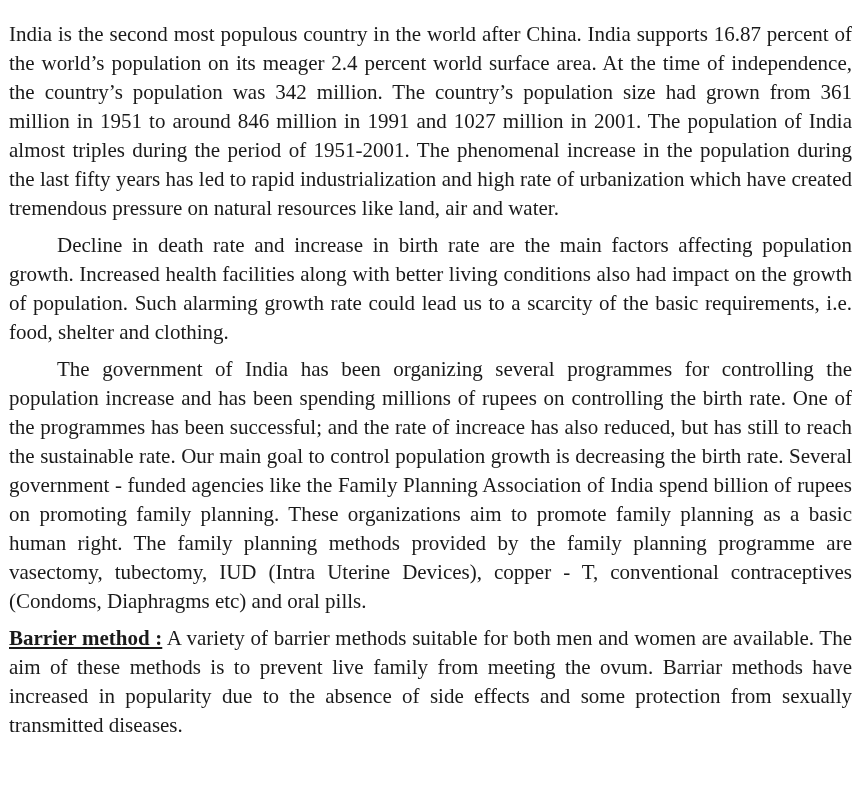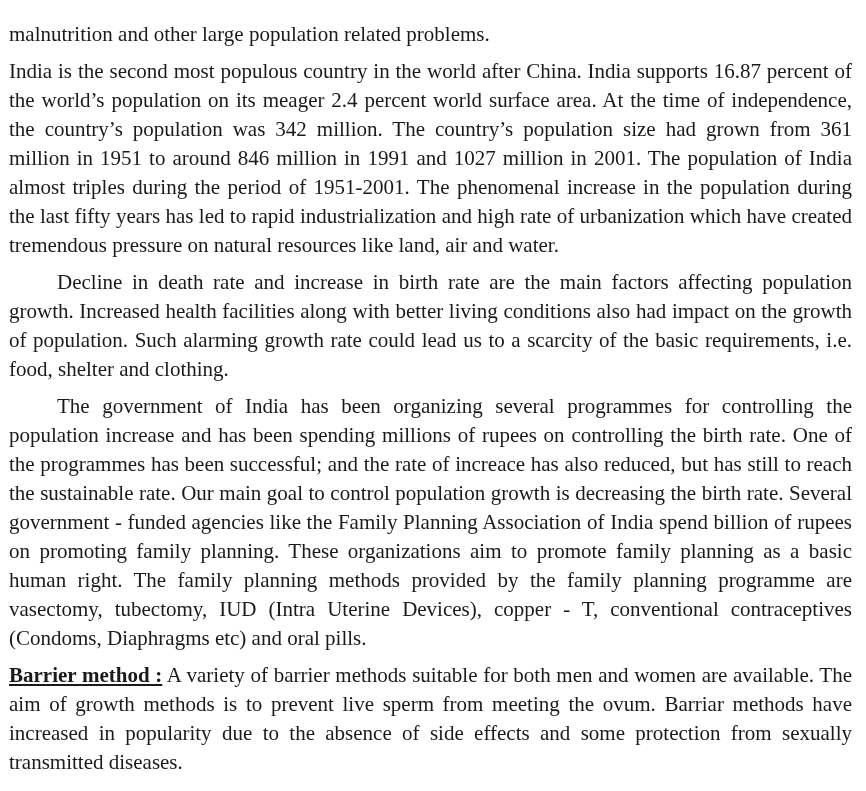--- a/index.html
+++ b/index.html
@@ -34,23 +34,22 @@
   .para .lead-bold {
     font-weight: bold;
     text-decoration: underline;
   }
 </style>
 </head>
 <body>
 
 <div class="page">
 
-  <p class="para">malnutrition and other large population related problems.</p>
 
   <p class="para">India is the second most populous country in the world after China. India supports 16.87 percent of the world’s population on its meager 2.4 percent world surface area. At the time of independence, the country’s population was 342 million. The country’s population size had grown from 361 million in 1951 to around 846 million in 1991 and 1027 million in 2001. The population of India almost triples during the period of 1951-2001. The phenomenal increase in the population during the last fifty years has led to rapid industrialization and high rate of urbanization which have created tremendous pressure on natural resources like land, air and water.</p>
 
   <p class="para indent">Decline in death rate and increase in birth rate are the main factors affecting population growth. Increased health facilities along with better living conditions also had impact on the growth of population. Such alarming growth rate could lead us to a scarcity of the basic requirements, i.e. food, shelter and clothing.</p>
 
   <p class="para indent">The government of India has been organizing several programmes for controlling the population increase and has been spending millions of rupees on controlling the birth rate. One of the programmes has been successful; and the rate of increace has also reduced, but has still to reach the sustainable rate. Our main goal to control population growth is decreasing the birth rate. Several government - funded agencies like the Family Planning Association of India spend billion of rupees on promoting family planning. These organizations aim to promote family planning as a basic human right. The family planning methods provided by the family planning programme are vasectomy, tubectomy, IUD (Intra Uterine Devices), copper - T, conventional contraceptives (Condoms, Diaphragms etc) and oral pills.</p>
 
-  <p class="para"><strong class="lead-bold">Barrier method :</strong><span> A variety of barrier methods suitable for both men and women are available. The aim of growth methods is to prevent live sperm from meeting the ovum. Barriar methods have increased in popularity due to the absence of side effects and some protection from sexually transmitted diseases.</span></p>
+  <p class="para"><strong class="lead-bold">Barrier method :</strong><span> A variety of barrier methods suitable for both men and women are available. The aim of these methods is to prevent live family from meeting the ovum. Barriar methods have increased in popularity due to the absence of side effects and some protection from sexually transmitted diseases.</span></p>
 
 </div>
 
 </body></html>

